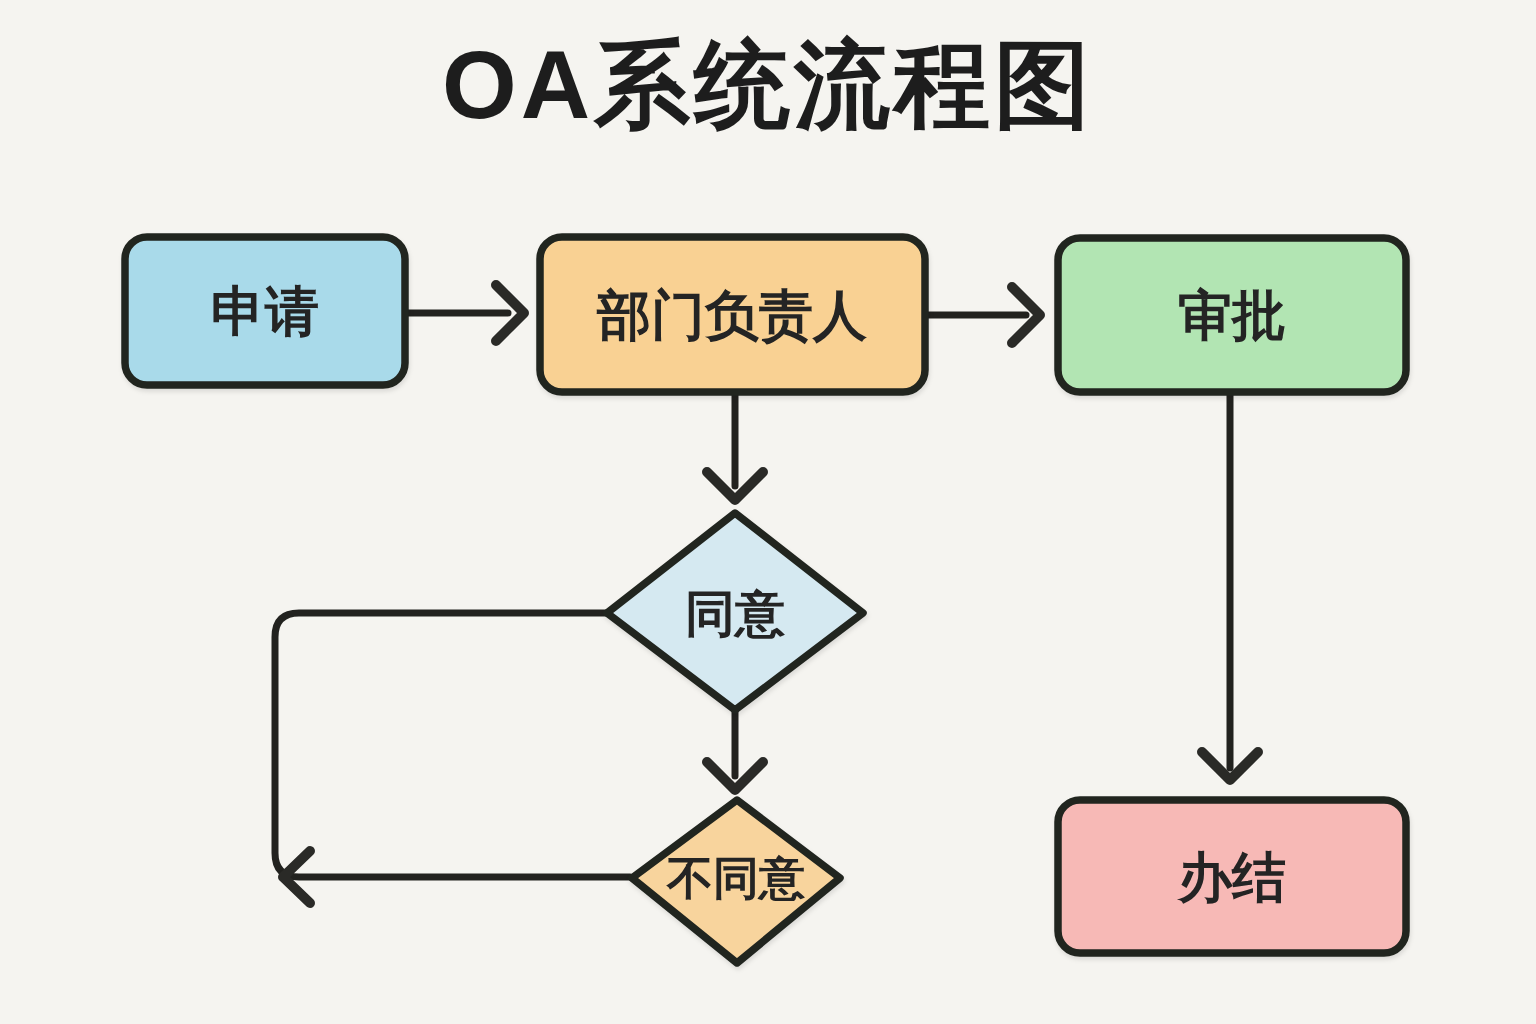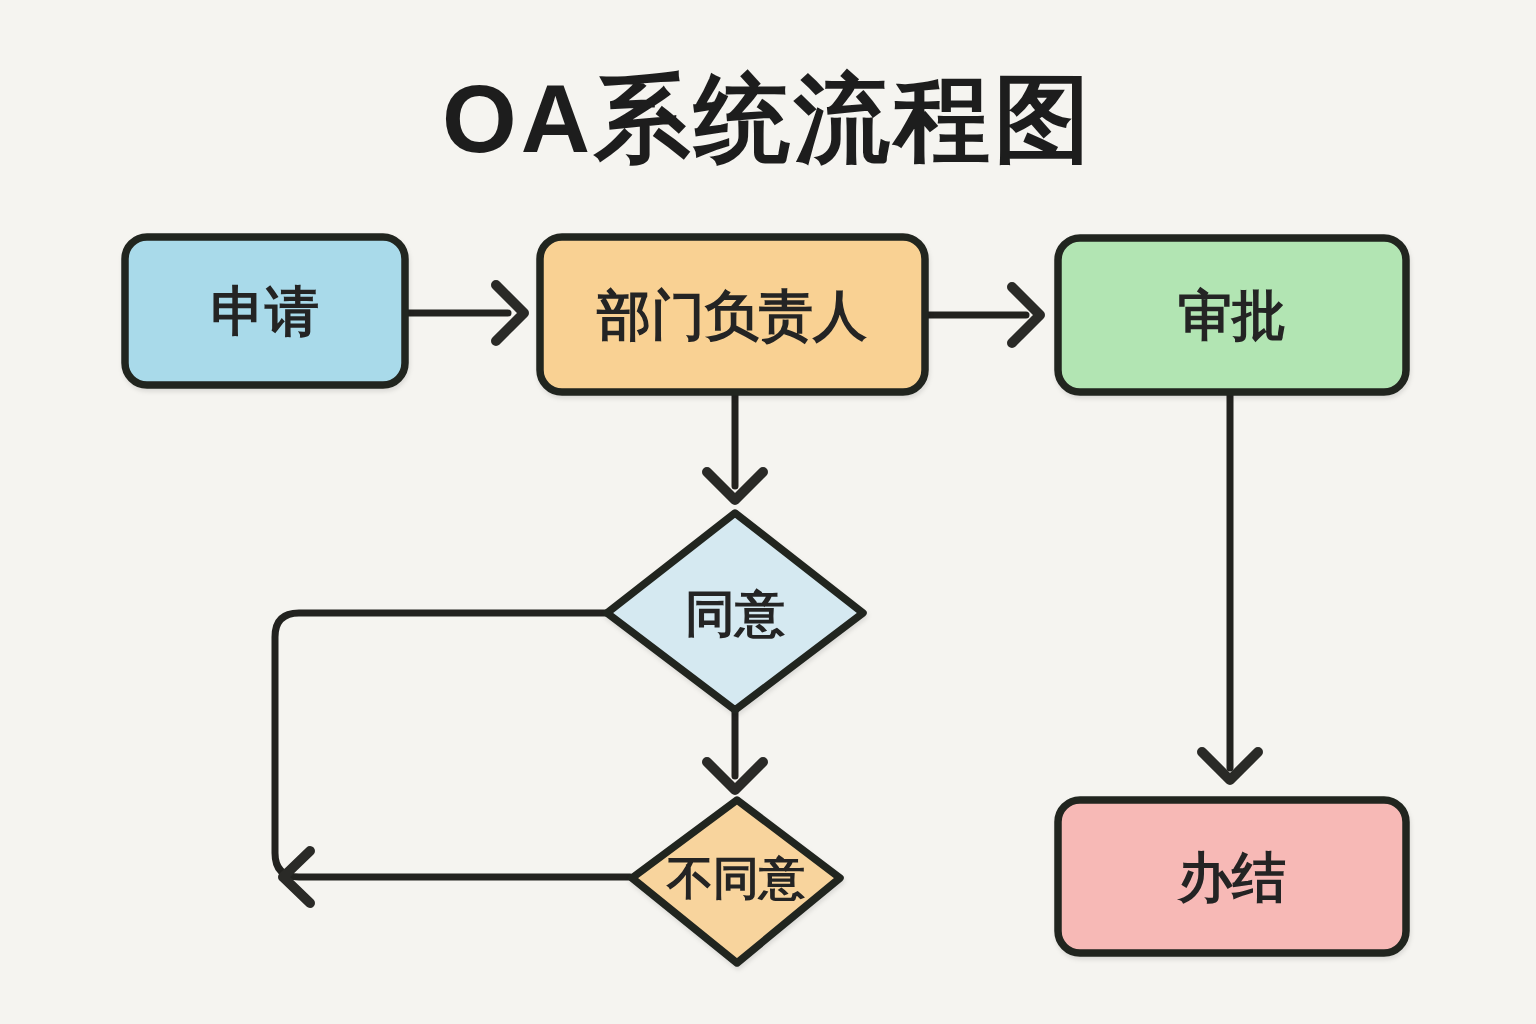--- a/index.html
+++ b/index.html
@@ -11,21 +11,21 @@
   #canvas {
     position: relative;
     width: 1536px;
     height: 1024px;
     background: #f5f4f0;
     overflow: hidden;
   }
   #flow-title {
     position: absolute;
     left: 0;
-    top: 54px;
+    top: 20px;
     width: 1536px;
     text-align: center;
     font-size: 96px;
     line-height: 130px;
     font-weight: 900;
     letter-spacing: 4px;
     color: #1d1d1d;
   }
   #flow-svg {
     position: absolute;

